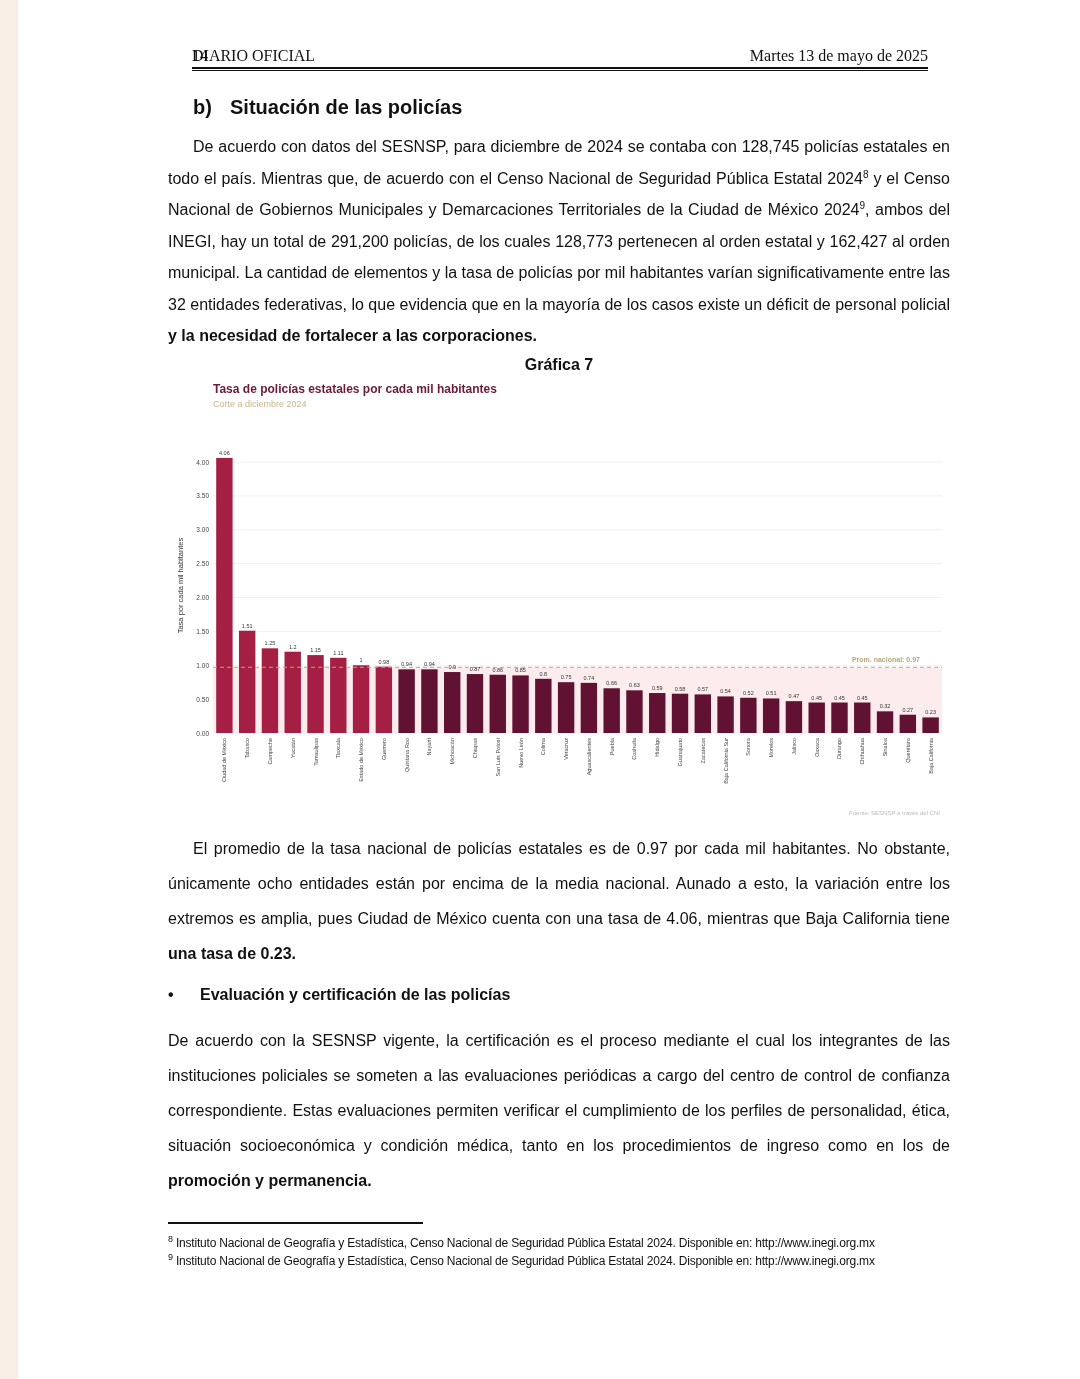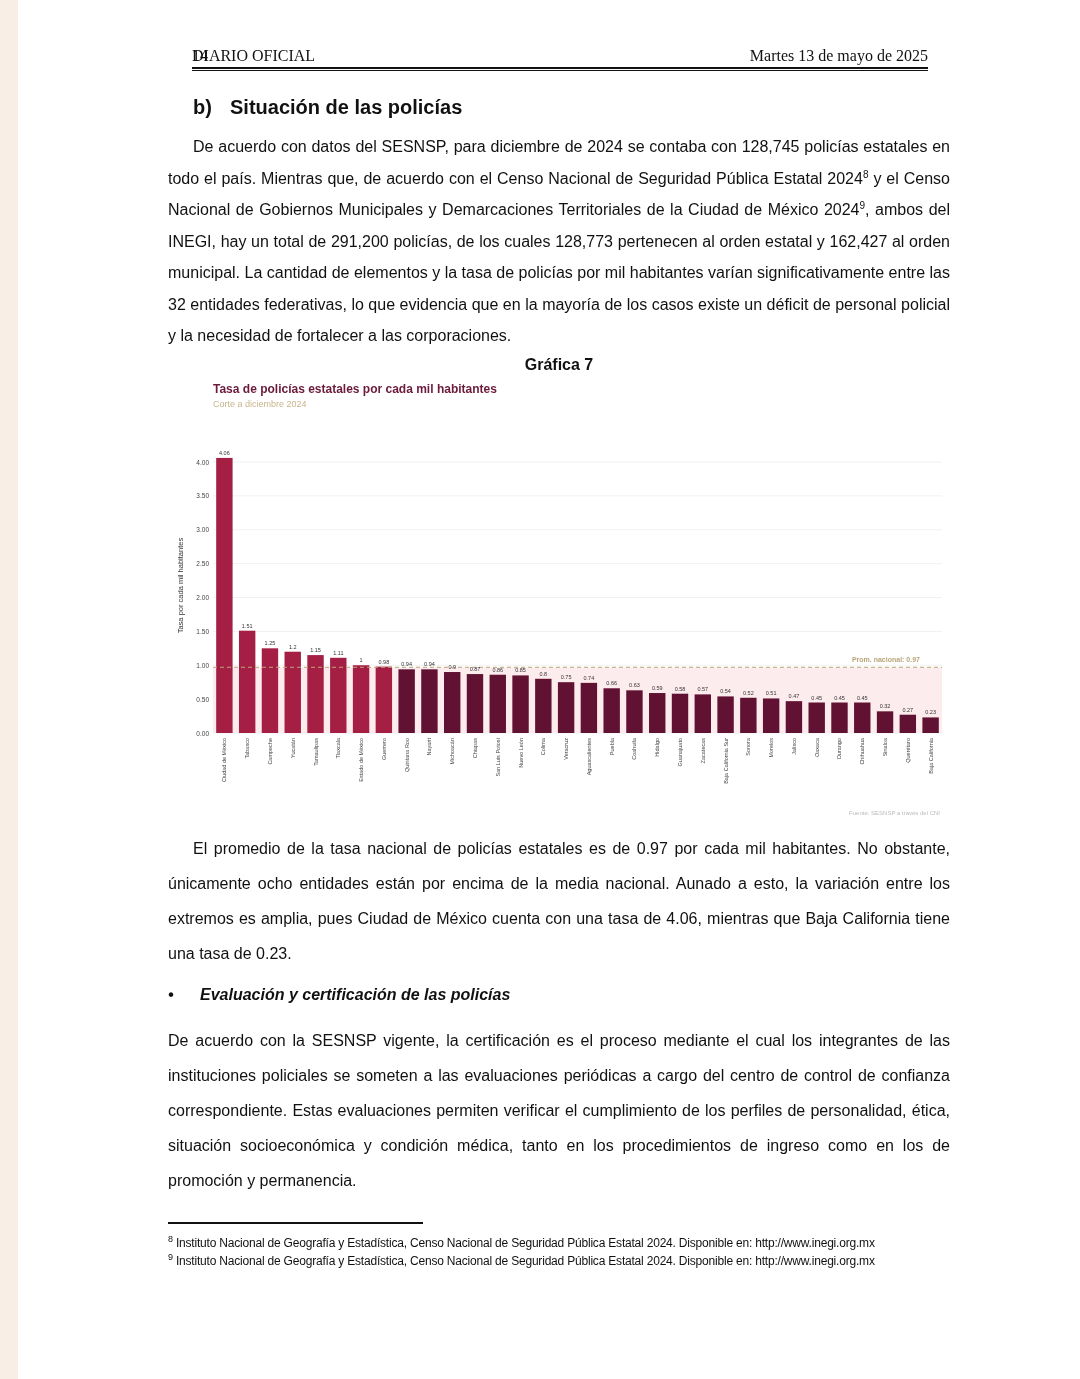--- a/index.html
+++ b/index.html
@@ -18,29 +18,29 @@
   .header .date { position: absolute; right: 0; top: 0; }
   .header-rule1 { position: absolute; left: 192px; top: 67px; width: 736px; height: 2px; background: #111; }
   .header-rule2 { position: absolute; left: 192px; top: 70px; width: 736px; height: 1px; background: #111; }
 
   .section-head { position: absolute; left: 193px; top: 96px; font-weight: bold; font-size: 20px; }
   .section-head .lbl { display: inline-block; width: 37px; }
 
   .para { position: absolute; left: 168px; width: 782px; font-size: 16px; line-height: 31.5px;
     text-align: justify; }
   .para .ln { display: block; text-align: justify; text-align-last: justify; white-space: nowrap; height: 31.5px; }
-  .para .ln.last { text-align-last: left; }
+  .para .ln.last { text-align-last: left; font-weight: bold; }
   .para .ln.ind { padding-left: 25px; }
   sup { font-size: 10px; line-height: 0; }
 
   .fig-title { position: absolute; left: 0; width: 1118px; top: 356px; text-align: center; font-weight: bold; font-size: 16px; }
 
   #chart { position: absolute; left: 170px; top: 375px; width: 780px; height: 450px; }
 
-  .bullet-head { position: absolute; left: 168px; top: 986px; font-weight: bold; font-size: 16px; font-style: italic; }
+  .bullet-head { position: absolute; left: 168px; top: 986px; font-weight: bold; font-size: 16px; }
   .bullet-head .dot { display: inline-block; width: 32px; }
 
   .fn-rule { position: absolute; left: 168px; top: 1222px; width: 255px; height: 2px; background: #111; }
   .fn { position: absolute; left: 168px; font-size: 12px; white-space: nowrap; letter-spacing: -0.2px; }
   .fn sup { font-size: 9px; }
 </style>
 </head>
 <body>
 
 <div class="left-strip"></div>

